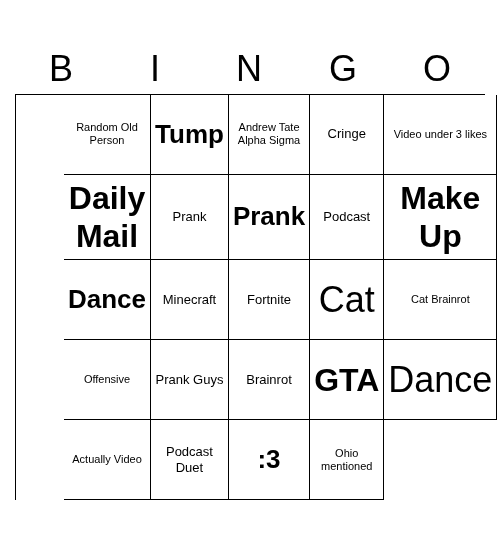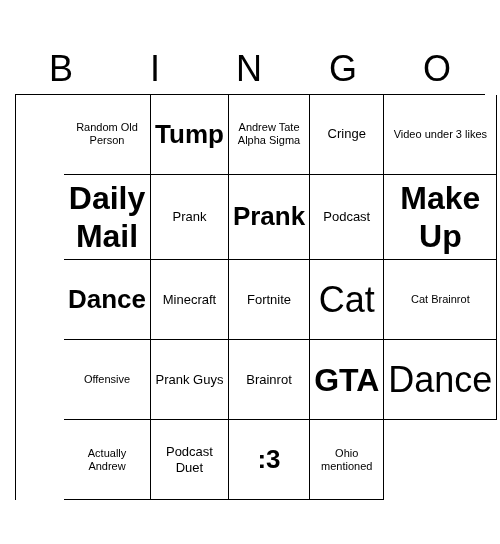--- a/index.html
+++ b/index.html
@@ -101,18 +101,18 @@
       <div class="bingo-cell large-text">Dance</div>
       <div class="bingo-cell ">Minecraft</div>
       <div class="bingo-cell ">Fortnite</div>
       <div class="bingo-cell xxlarge-text">Cat</div>
       <div class="bingo-cell small-text">Cat Brainrot</div>
       <div class="bingo-cell small-text">Offensive</div>
       <div class="bingo-cell ">Prank Guys</div>
       <div class="bingo-cell ">Brainrot</div>
       <div class="bingo-cell xlarge-text">GTA</div>
       <div class="bingo-cell xxlarge-text">Dance</div>
-      <div class="bingo-cell small-text">Actually Andrew</div>
+      <div class="bingo-cell small-text">Actually Video</div>
       <div class="bingo-cell ">Podcast Duet</div>
       <div class="bingo-cell large-text">:3</div>
       <div class="bingo-cell small-text">Ohio mentioned</div>
     </div>
 </div>
 
 </body></html>

